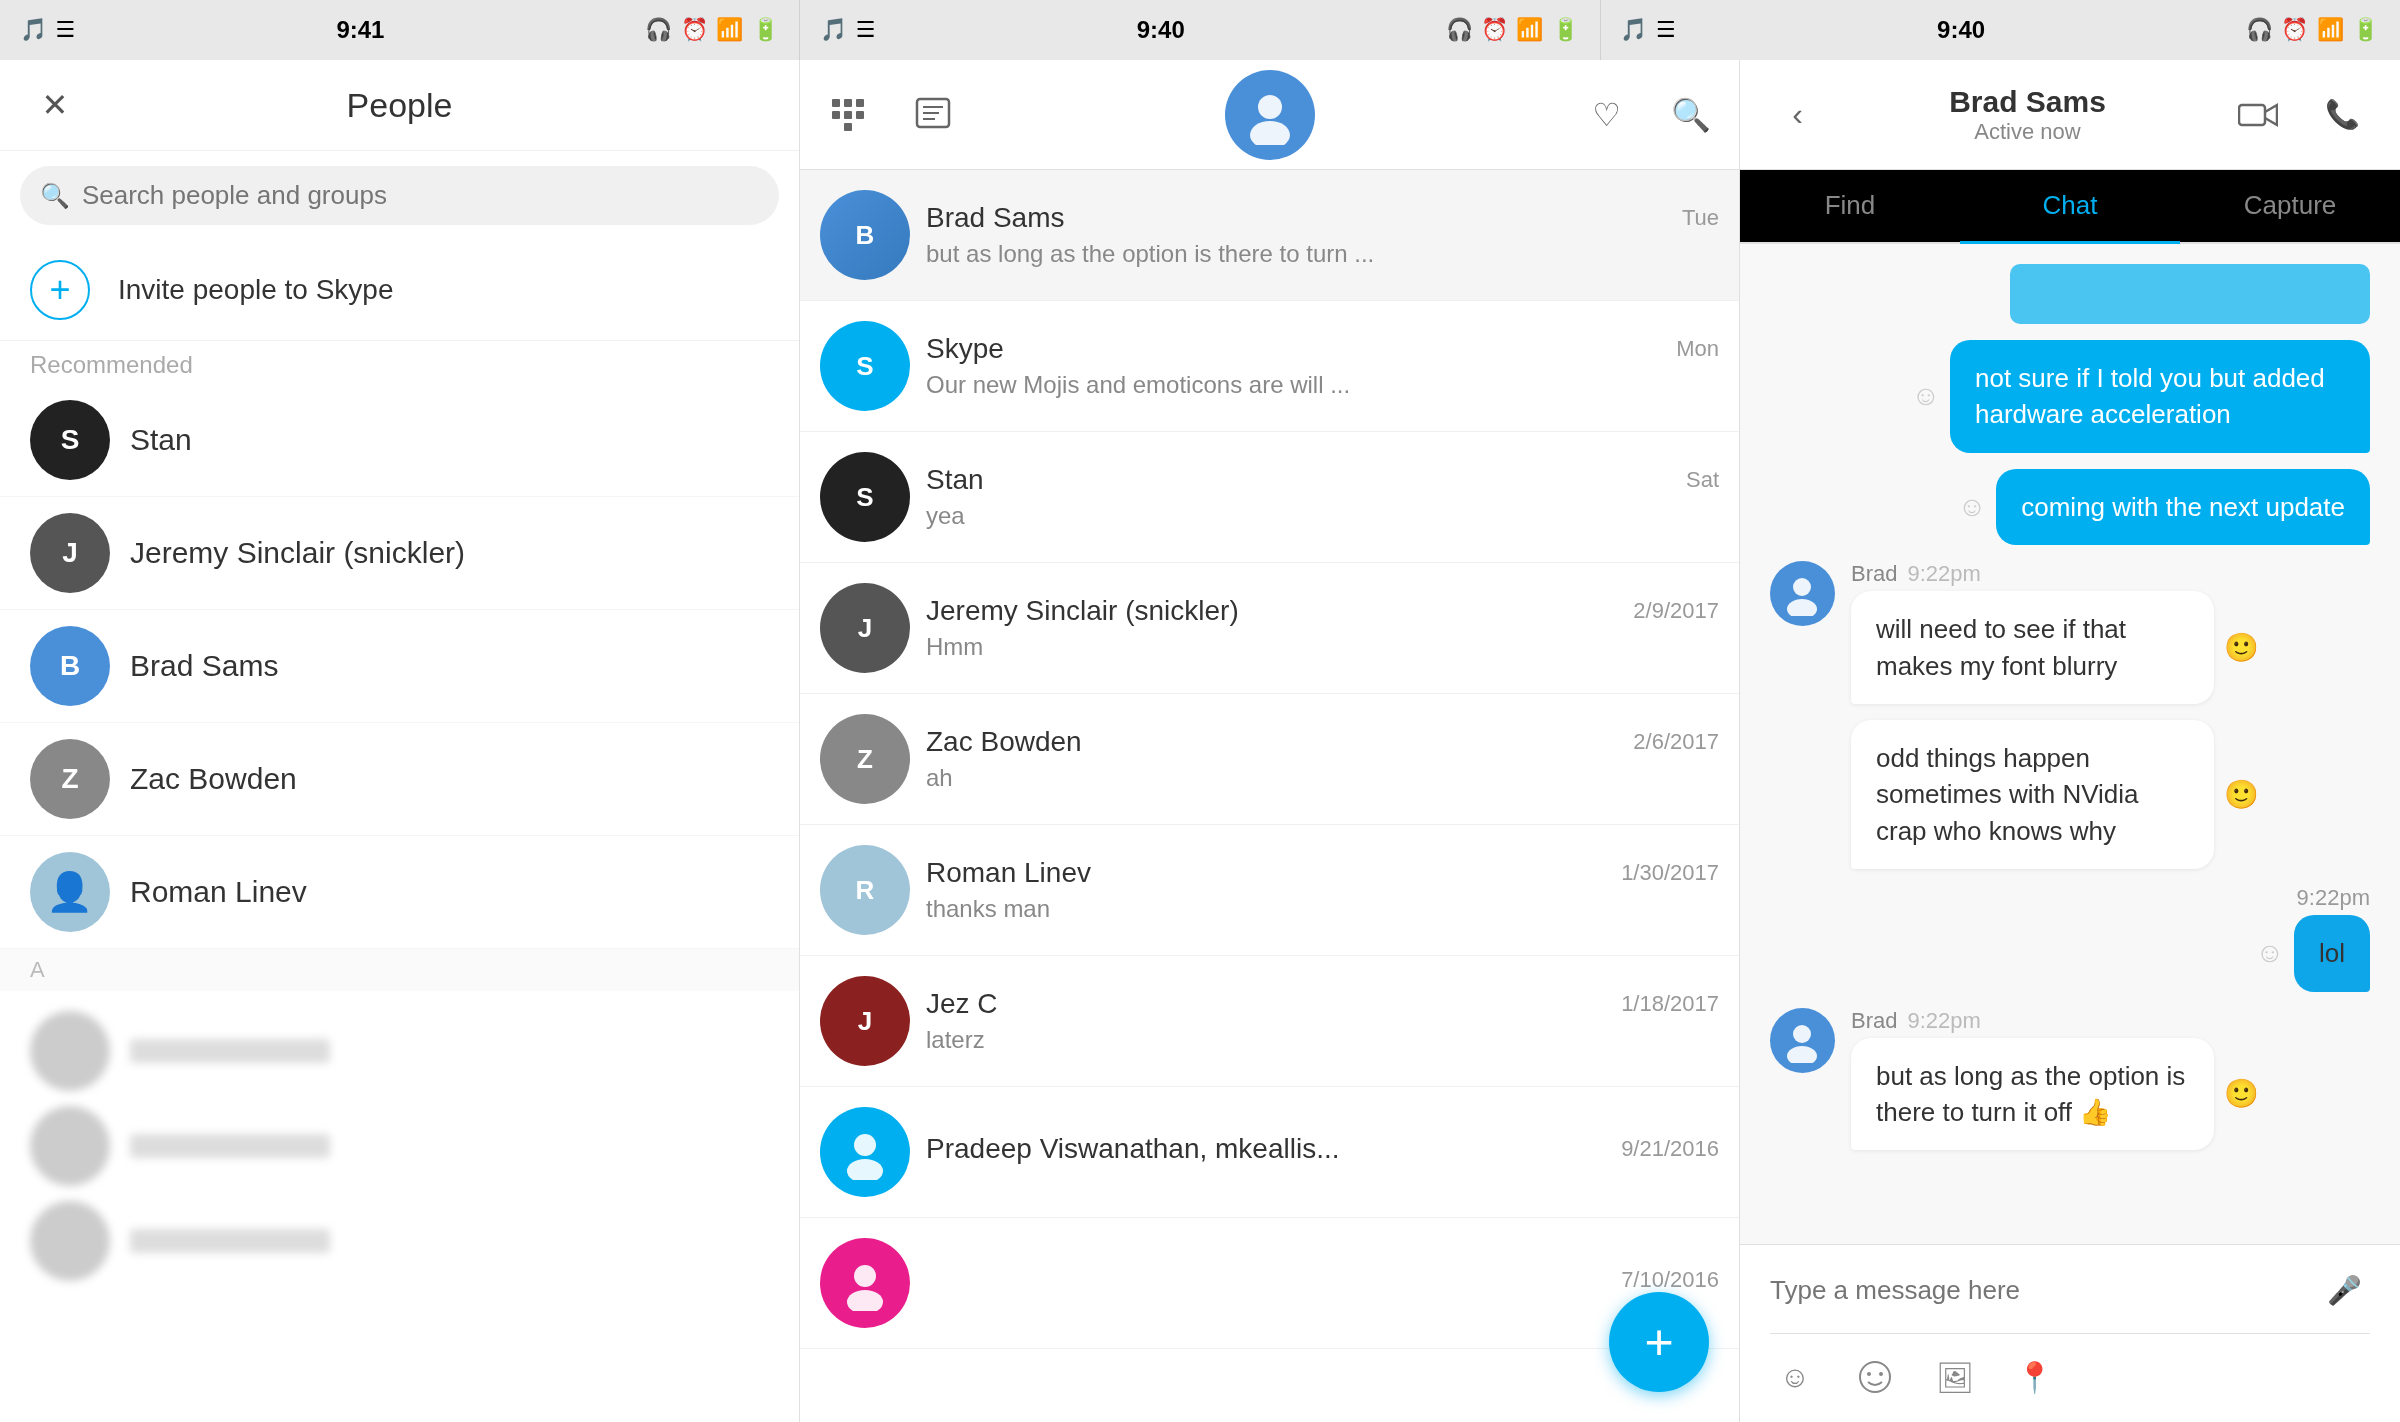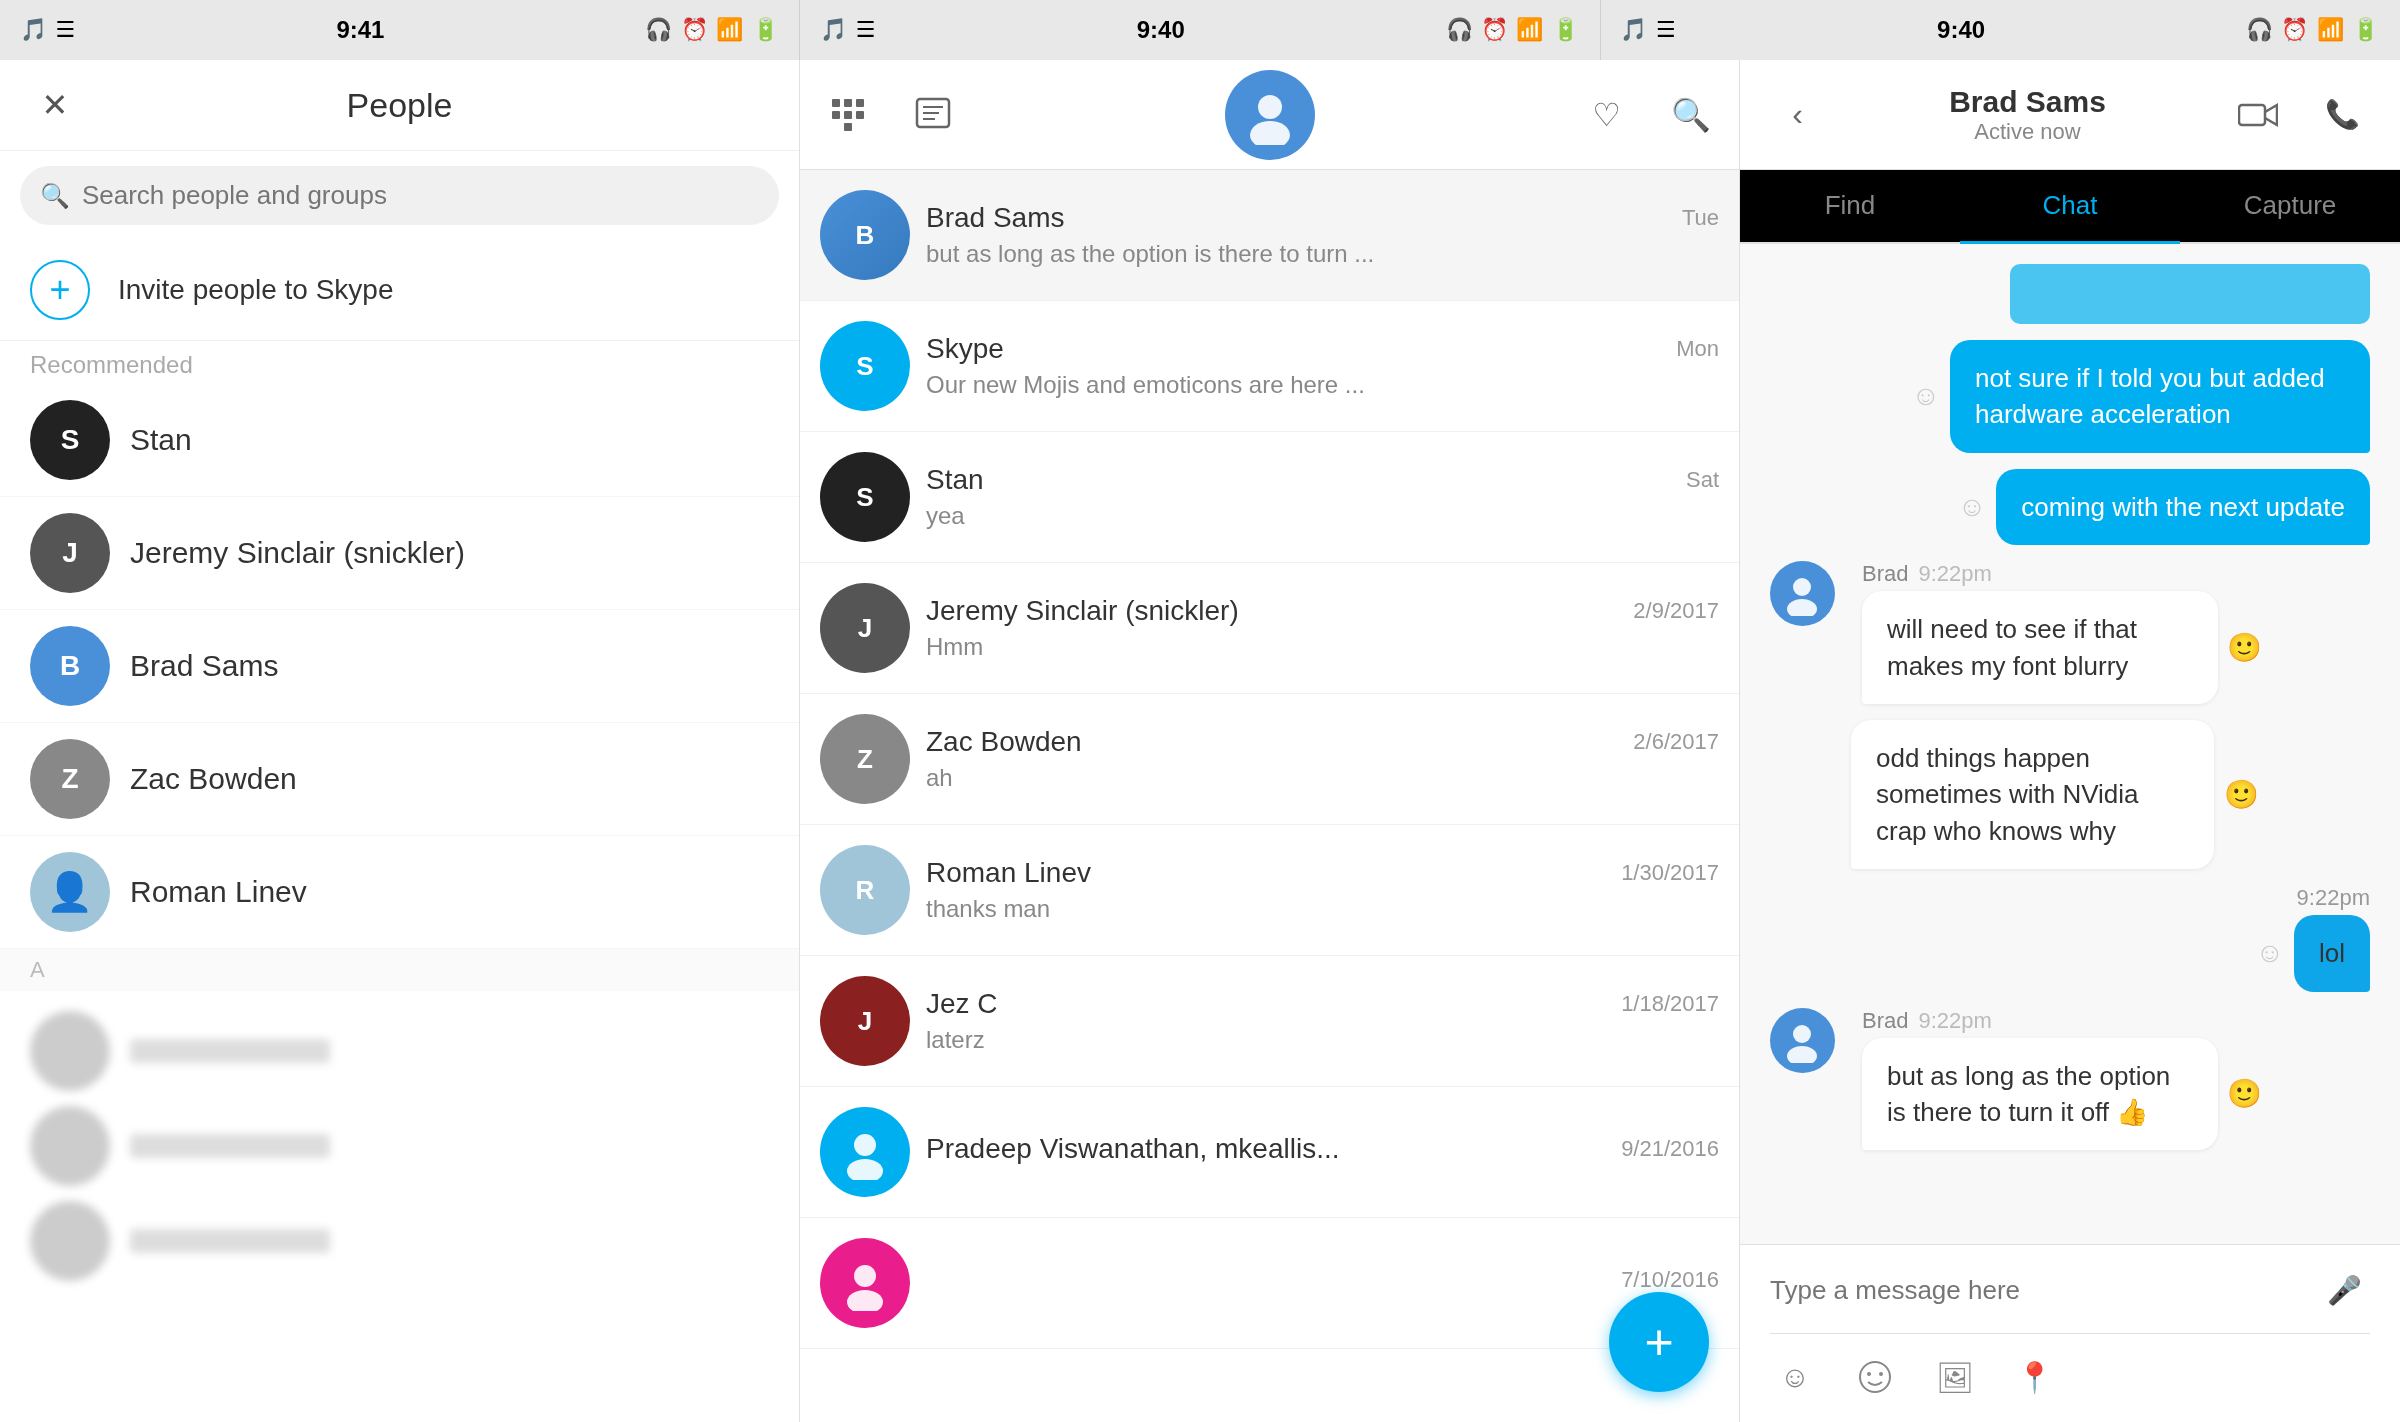--- a/index.html
+++ b/index.html
@@ -370,21 +370,21 @@
     .msg-sent {
       display: flex;
       justify-content: flex-end;
       align-items: flex-end;
       gap: 10px;
     }
     .msg-received {
       display: flex;
       justify-content: flex-start;
       align-items: flex-start;
-      gap: 27px;
+      gap: 16px;
     }
     .msg-bubble-sent {
       background: #00aff0;
       color: #fff;
       border-radius: 20px 20px 4px 20px;
       padding: 20px 25px;
       font-size: 26px;
       max-width: 70%;
       line-height: 1.4;
       position: relative;
@@ -637,21 +637,21 @@
               <div class="chat-preview">but as long as the option is there to turn ...</div>
             </div>
           </div>
           <div class="chat-item">
             <div class="chat-avatar ca-skype">S</div>
             <div class="chat-info">
               <div class="chat-name-row">
                 <span class="chat-name">Skype</span>
                 <span class="chat-date">Mon</span>
               </div>
-              <div class="chat-preview">Our new Mojis and emoticons are here ...</div>
+              <div class="chat-preview">Our new Mojis and emoticons are will ...</div>
             </div>
           </div>
           <div class="chat-item">
             <div class="chat-avatar ca-stan">S</div>
             <div class="chat-info">
               <div class="chat-name-row">
                 <span class="chat-name">Stan</span>
                 <span class="chat-date">Sat</span>
               </div>
               <div class="chat-preview">yea</div>

